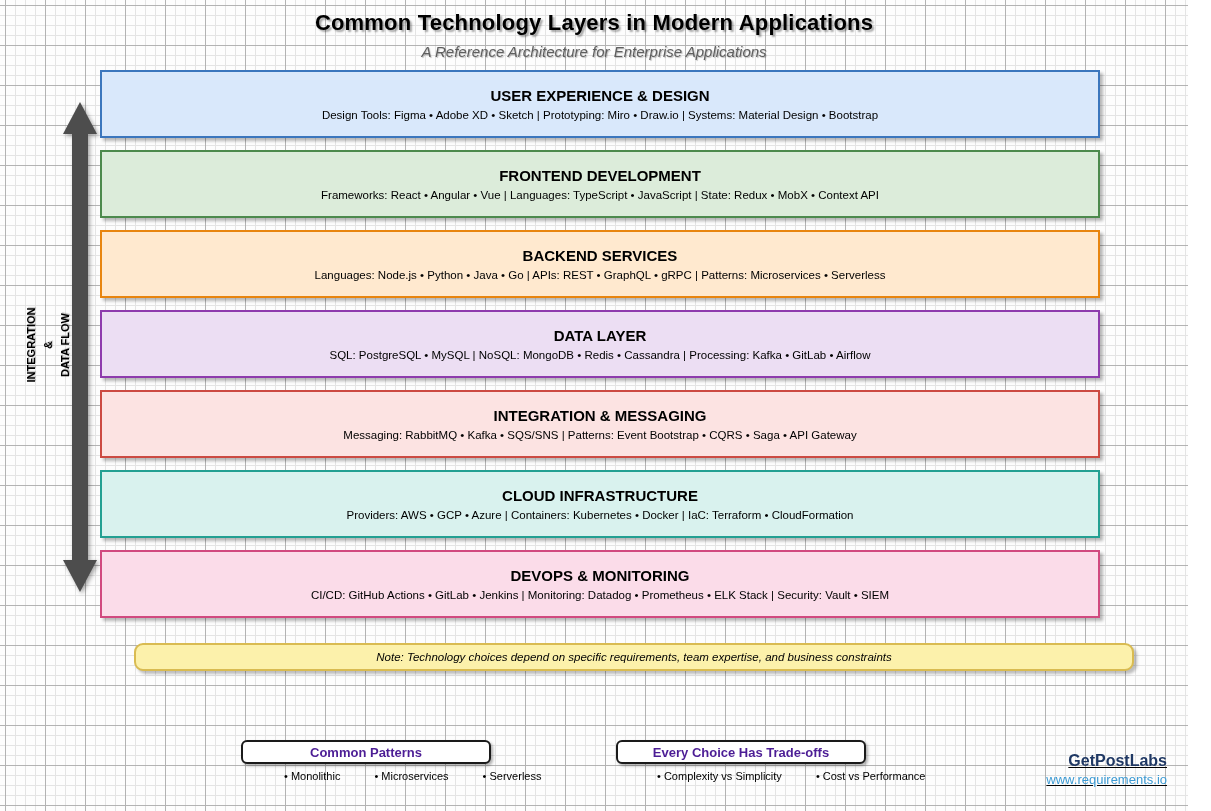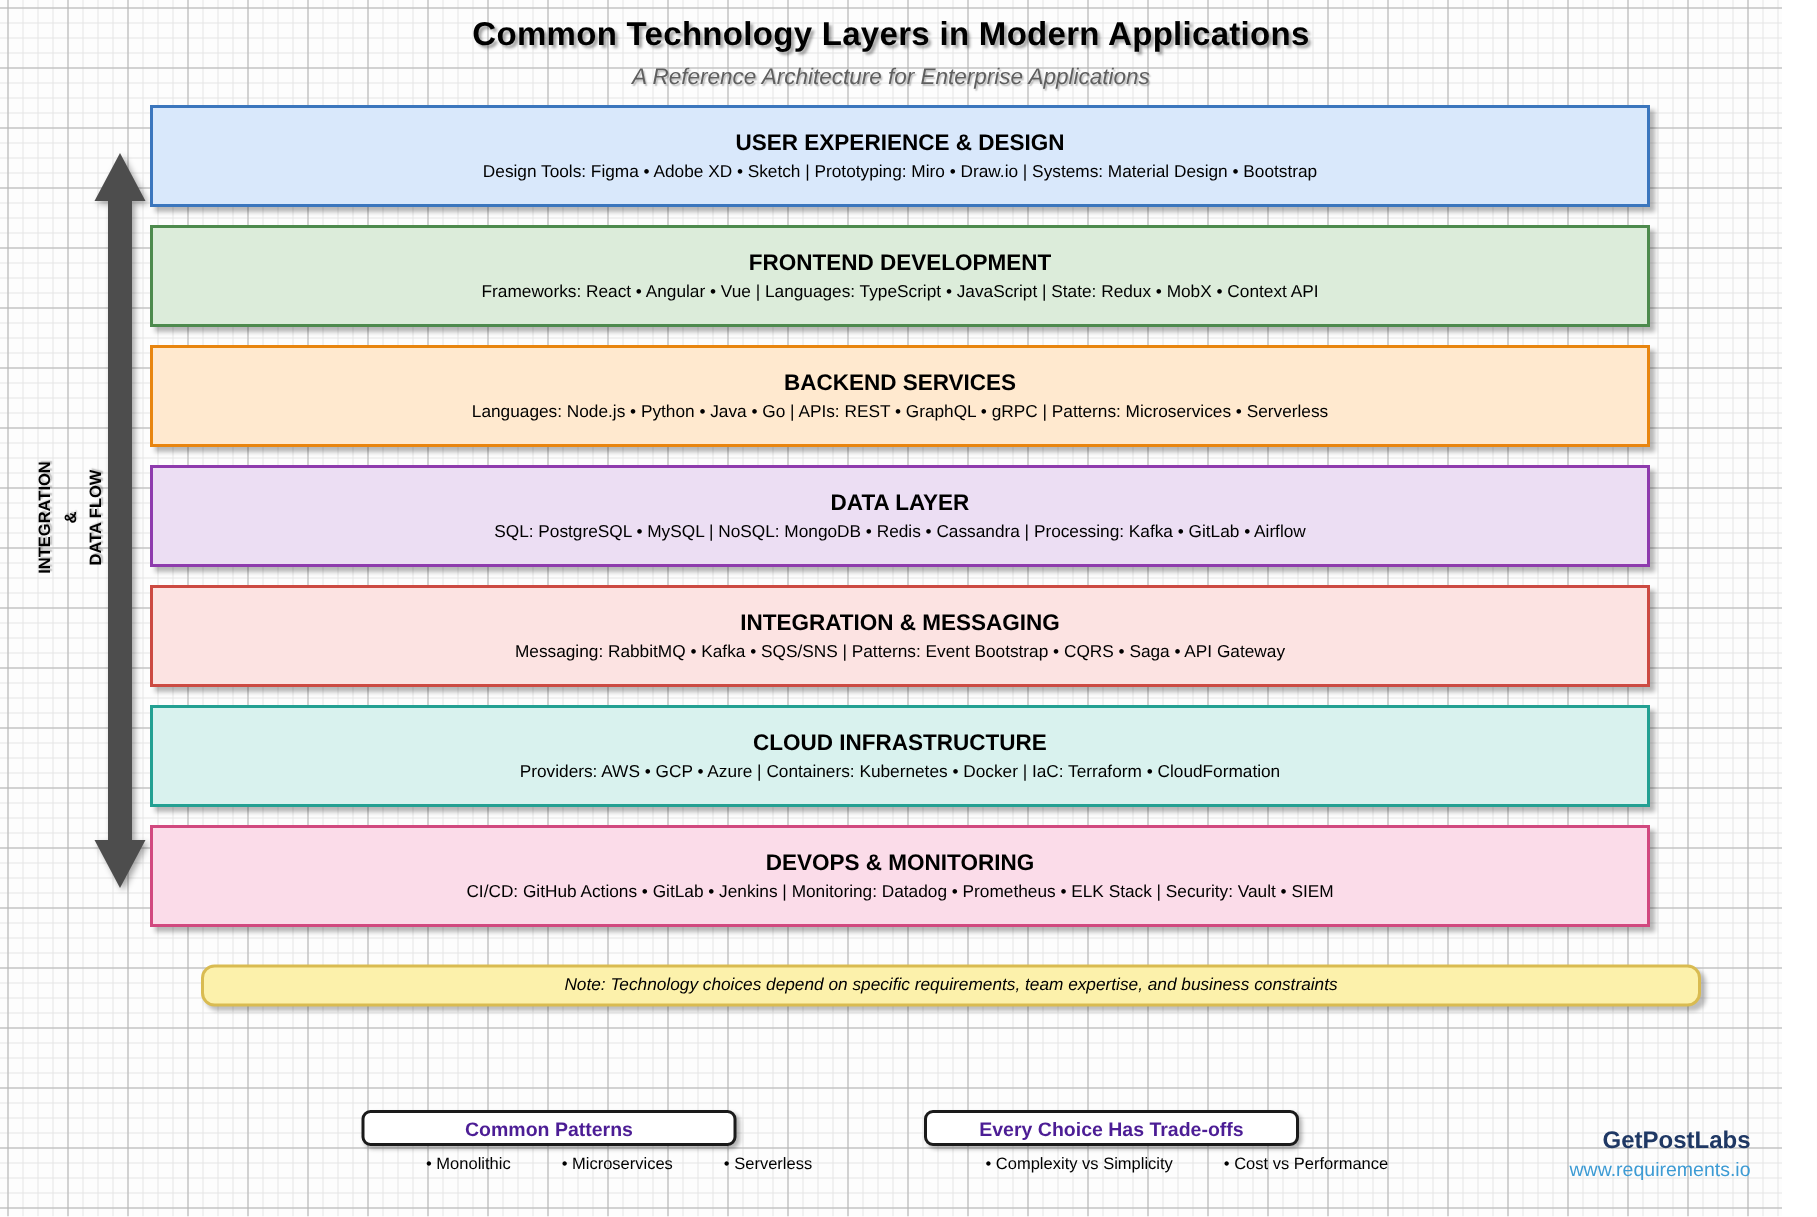--- a/index.html
+++ b/index.html
@@ -82,21 +82,21 @@
     display: flex; align-items: center; justify-content: center;
     font-size: 13px; font-weight: bold; color: #4c1d95;
   }
   .patterns-box { left: 241px; }
   .tradeoffs-box { left: 616px; }
 
   .bullet-row { position: absolute; top: 770px; display: flex; gap: 34px; font-size: 11px; color: #000; margin-left: 33px; }
   .patterns-items { left: 251px; }
   .tradeoffs-items { left: 624px; }
 
-  .branding { position: absolute; right: 21px; top: 752px; text-align: right; }
+  .branding { position: absolute; right: 21px; top: 752px; text-align: right; text-decoration: underline; }
   .brand-name { font-size: 16px; font-weight: bold; }
   .brand-url { font-size: 13px; margin-top: 2px; cursor: pointer; }
 </style>
 </head>
 <body>
 
 <div class="canvas">
 
   <div class="header">
     <div class="main-title">Common Technology Layers in Modern Applications</div>

